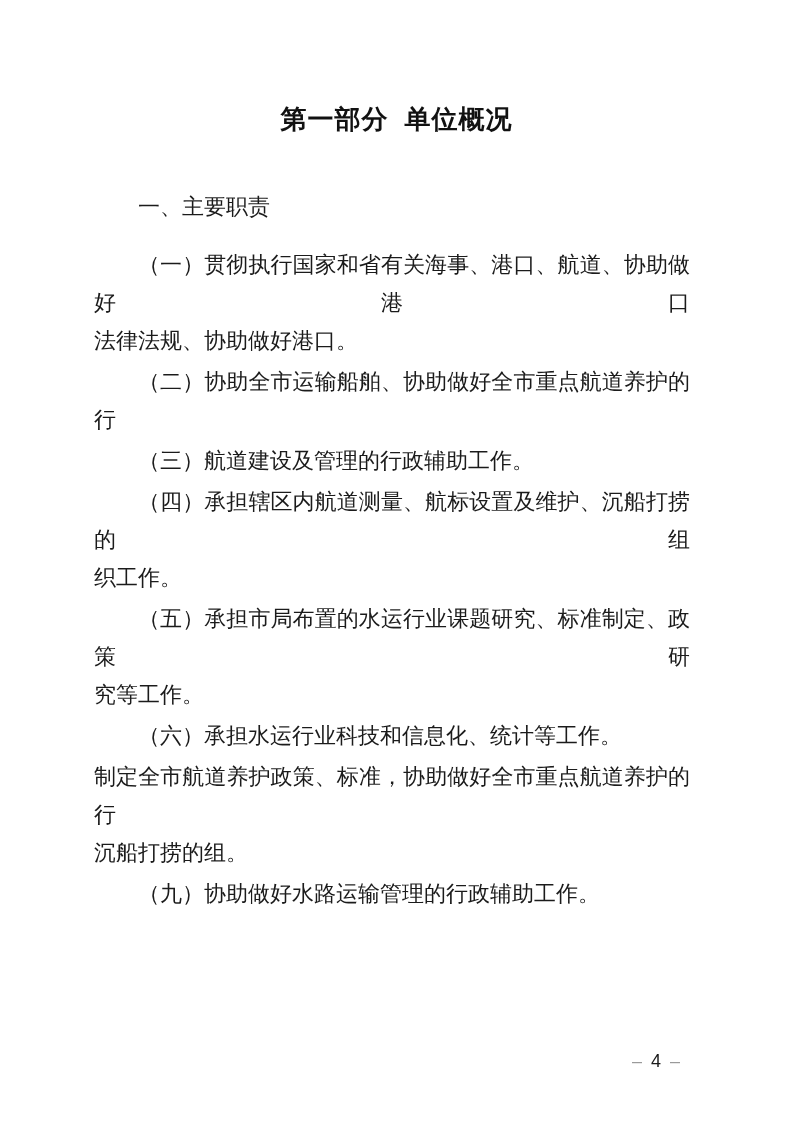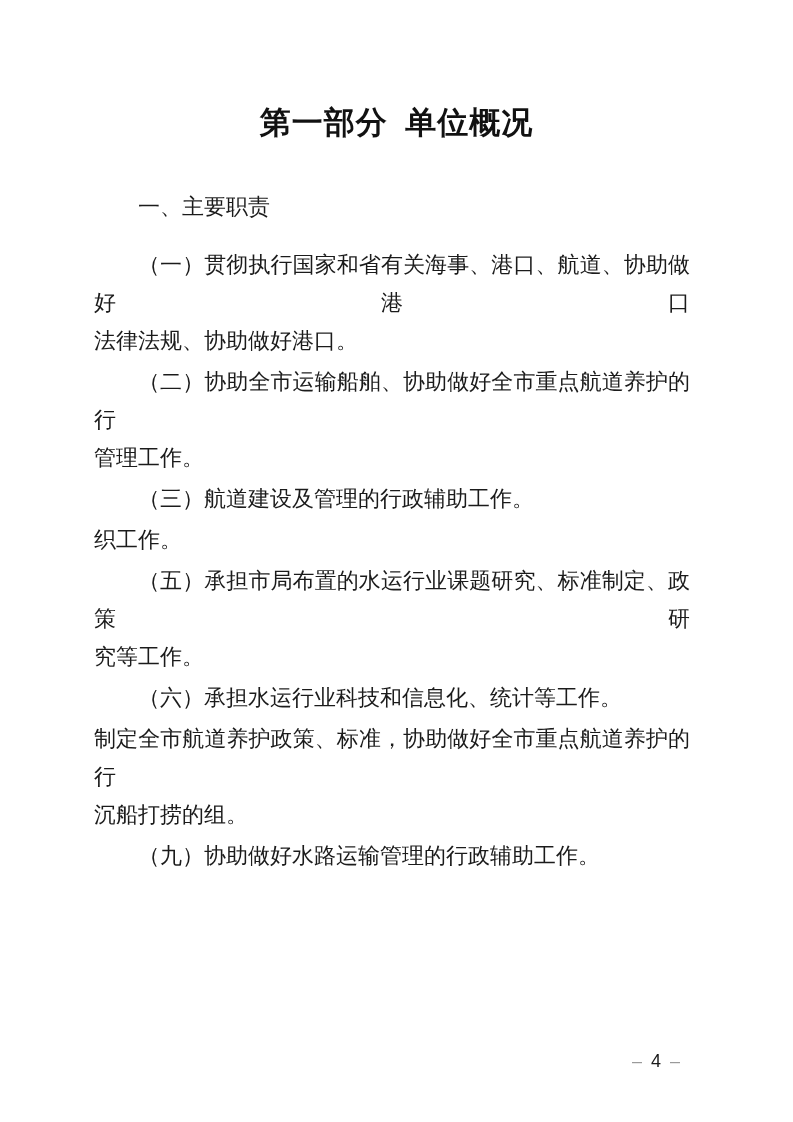--- a/index.html
+++ b/index.html
@@ -15,21 +15,21 @@
     overflow: hidden;
     font-family: "Liberation Sans", sans-serif;
     color: #1b1b1b;
   }
   .doc-title {
     position: absolute;
     top: 102px;
     left: 0;
     width: 100%;
     text-align: center;
-    font-size: 31px;
+    font-size: 26px;
     font-weight: 700;
     letter-spacing: 1px;
     word-spacing: 8px;
     color: #111111;
   }
   .content {
     position: absolute;
     top: 188px;
     left: 94px;
     width: 596px;
@@ -80,28 +80,28 @@
 
     <div class="line section-heading">一、主要职责</div>
 
     <div class="para">
       <div class="line first fill">（一）贯彻执行国家和省有关海事、港口、航道、协助做好港口</div>
       <div class="line">法律法规、协助做好港口。</div>
     </div>
 
     <div class="para">
       <div class="line first fill">（二）协助全市运输船舶、协助做好全市重点航道养护的行</div>
-      <div class="line">管理工作。</div>
     </div>
 
     <div class="para">
       <div class="line first">（三）航道建设及管理的行政辅助工作。</div>
     </div>
 
     <div class="para">
+      <div class="line first fill">（四）承担辖区内航道测量、航标设置及维护、沉船打捞的组</div>
       <div class="line">织工作。</div>
     </div>
 
     <div class="para">
       <div class="line first fill">（五）承担市局布置的水运行业课题研究、标准制定、政策研</div>
       <div class="line">究等工作。</div>
     </div>
 
     <div class="para">
       <div class="line first">（六）承担水运行业科技和信息化、统计等工作。</div>

